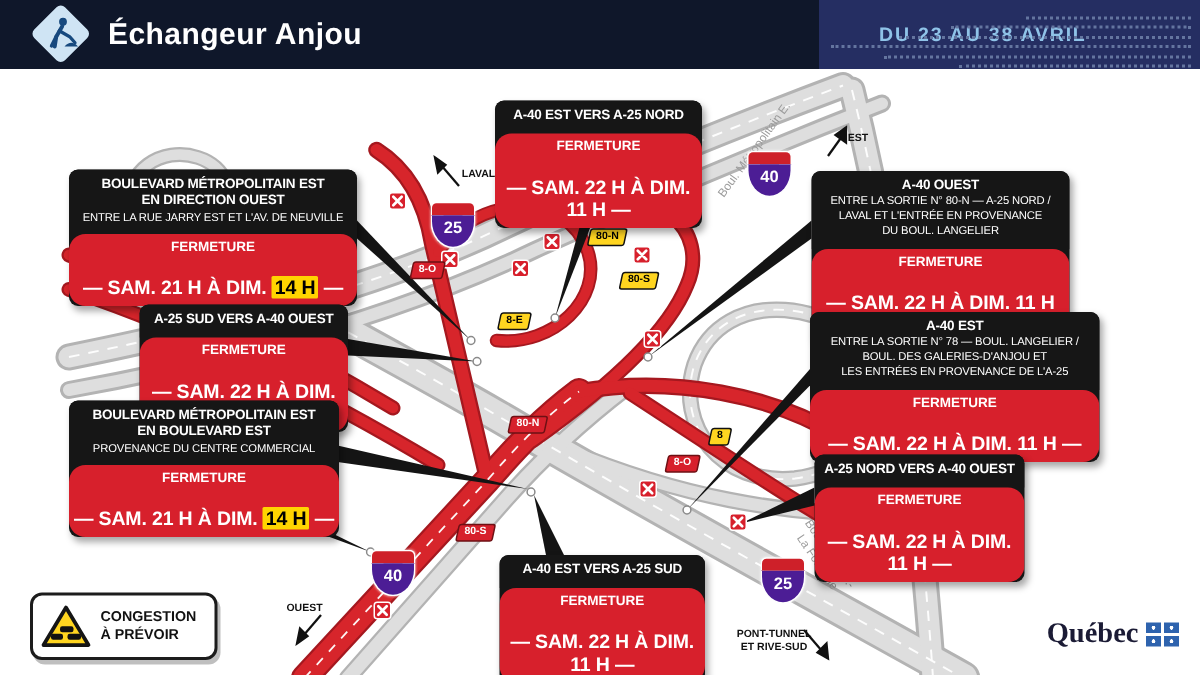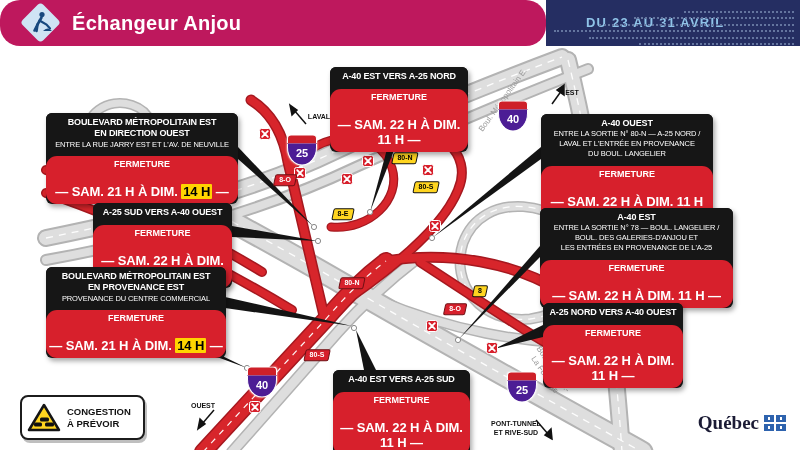--- a/index.html
+++ b/index.html
@@ -1,21 +1,21 @@
 <!DOCTYPE html>
 <html><head>
 <meta charset="utf-8">
 <style>
   html,body{margin:0;padding:0;background:#fff;}
   .stage{position:relative;width:800px;height:450px;background:#ffffff;overflow:hidden;
          font-family:"Liberation Sans",sans-serif;}
 
   
   .header{position:absolute;left:0;top:0;width:800px;height:46px;}
-  .header-left{position:absolute;left:0;top:0;width:546px;height:46px;background:#be185d;border-radius:20px;}
+  .header-left{position:absolute;left:0;top:0;width:546px;height:46px;background:#0f172a;}
   .header-right{position:absolute;left:546px;top:0;width:254px;height:46px;background:#252E62;}
   .work-sign{position:absolute;left:26px;top:8px;width:29px;height:29px;background:#CFE4F4;
              transform:rotate(45deg);border-radius:4px;}
   .work-sign svg{position:absolute;left:0;top:0;transform:rotate(-45deg);}
   .header-title{position:absolute;left:72px;top:0;height:46px;line-height:46px;color:#fff;
                 font-size:20px;font-weight:700;letter-spacing:.3px;}
   .header-date{position:absolute;left:40px;top:15px;color:#8FC3E8;font-size:13px;font-weight:700;
                letter-spacing:1.2px;}
   .dots{position:absolute;right:6px;top:6px;width:250px;}
   .dots div{border-top:2px dotted #64759F;margin:4.5px 0 0 auto;height:0;}
@@ -75,21 +75,21 @@
           <circle cx="16" cy="6.5" r="2.6" fill="#17497E"></circle>
           <path d="M15.5,9.5 L11.5,16.5 L10.5,23" stroke="#17497E" stroke-width="2.6" fill="none" stroke-linecap="round"></path>
           <path d="M13.5,12.5 L20.5,16.5 L24,20.5" stroke="#17497E" stroke-width="2.2" fill="none" stroke-linecap="round"></path>
           <path d="M11.5,16.5 L8.5,22.5" stroke="#17497E" stroke-width="2.6" fill="none" stroke-linecap="round"></path>
           <path d="M17,23 q4.5,-5 9,0 z" fill="#17497E"></path>
         </svg>
       </div>
       <div class="header-title">Échangeur Anjou</div>
     </div>
     <div class="header-right">
-      <div class="header-date">DU 23 AU 31 AVRIL</div>
+      <div class="header-date">DU 23 AU 38 AVRIL</div>
       <div class="dots">
         <div style="width:110px"></div>
           <div style="width:160px"></div>
           <div style="width:195px"></div>
         <div style="width:240px"></div>
           <div style="width:205px"></div>
           <div style="width:155px"></div>
       </div>
     </div>
   </div>
@@ -278,21 +278,21 @@
       </div>
     <div class="co-red">
       <div class="co-fermeture">FERMETURE</div>
       <div class="co-time"><span>— SAM. 22 H À DIM. 11 H —</span></div>
     </div>
   </div>
 
   <div class="callout" style="left:46px;top:267px;width:180px">
     <div class="co-black">
       <div class="co-title">BOULEVARD MÉTROPOLITAIN EST</div>
-      <div class="co-title">EN PROVENANCE EST</div>
+      <div class="co-title">EN BOULEVARD EST</div>
       <div class="co-detail">PROVENANCE DU CENTRE COMMERCIAL</div>
     </div>
     <div class="co-red">
       <div class="co-fermeture">FERMETURE</div>
       <div class="co-time"><span>— SAM. 21 H À DIM. </span><span class="hl">14 H</span><span> —</span></div>
     </div>
   </div>
 
   <div class="callout" style="left:330px;top:67px;width:138px">
     <div class="co-black">

